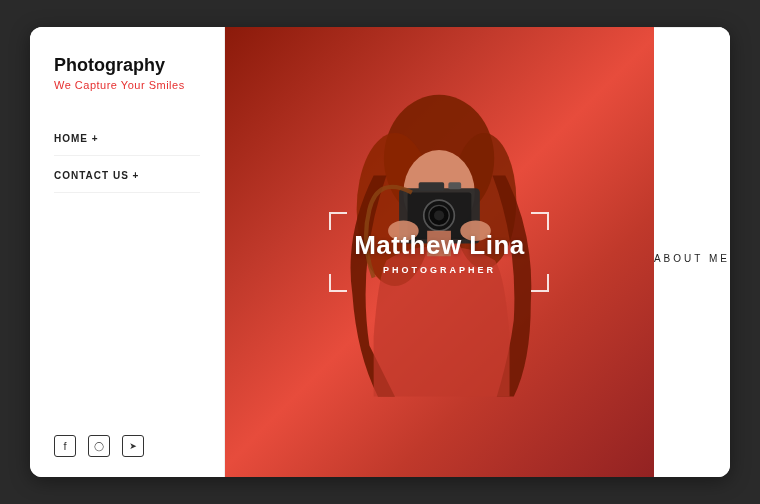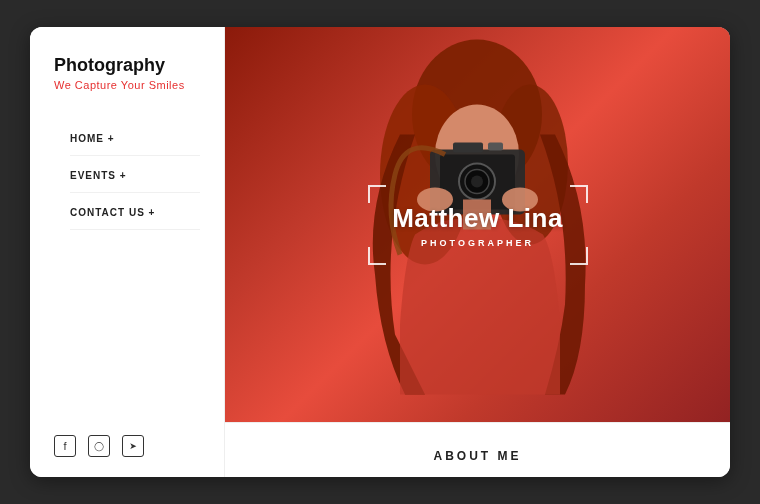--- a/index.html
+++ b/index.html
@@ -62,21 +62,20 @@
     }
 
     .nav-menu {
       list-style: none;
       flex: 1;
     }
 
     .nav-menu li {
       padding: 9px 0;
       border-bottom: 1px solid #f0f0f0;
-      margin-left: 16px;
     }
 
     .nav-menu li a {
       font-size: 10px;
       font-weight: 700;
       color: #222;
       text-decoration: none;
       letter-spacing: 1px;
       text-transform: uppercase;
     }
@@ -99,21 +98,21 @@
       font-size: 11px;
       color: #333;
       cursor: pointer;
       font-style: normal;
     }
 
     
     .main-content {
       flex: 1;
       display: flex;
-      flex-direction: column;
+      flex-direction: row;
       overflow: hidden;
     }
 
     
     .hero {
       flex: 1;
       position: relative;
       overflow: hidden;
       background: #c0392b;
     }
@@ -178,22 +177,22 @@
       padding: 14px 0;
       text-align: center;
       border-top: 1px solid #eee;
       min-height: 52px;
       display: flex;
       align-items: center;
       justify-content: center;
     }
 
     .about-title {
-      font-size: 12px;
-      font-weight: 700;
+      font-size: 10px;
+      font-weight: 400;
       letter-spacing: 3px;
       text-transform: uppercase;
       color: #222;
       margin-top: 12px;
     }
 
     
     .hero-person {
       position: absolute;
       top: 0;
@@ -210,23 +209,20 @@
 
     <aside class="sidebar">
       <div class="logo-area">
         <div class="logo-title">Photography</div>
         <div class="logo-subtitle">We Capture Your Smiles</div>
       </div>
 
       <ul class="nav-menu">
         <li>
           <a href="#">HOME +</a>
-        </li>
-        <li>
-          <a href="#">EVENTS +</a>
         </li>
         <li>
           <a href="#">CONTACT US +</a>
         </li>
       </ul>
 
       <div class="social-icons">
         <div class="social-icon">f</div>
         <div class="social-icon" style="font-size:9px;">◯</div>
         <div class="social-icon" style="font-size:9px;">➤</div>

